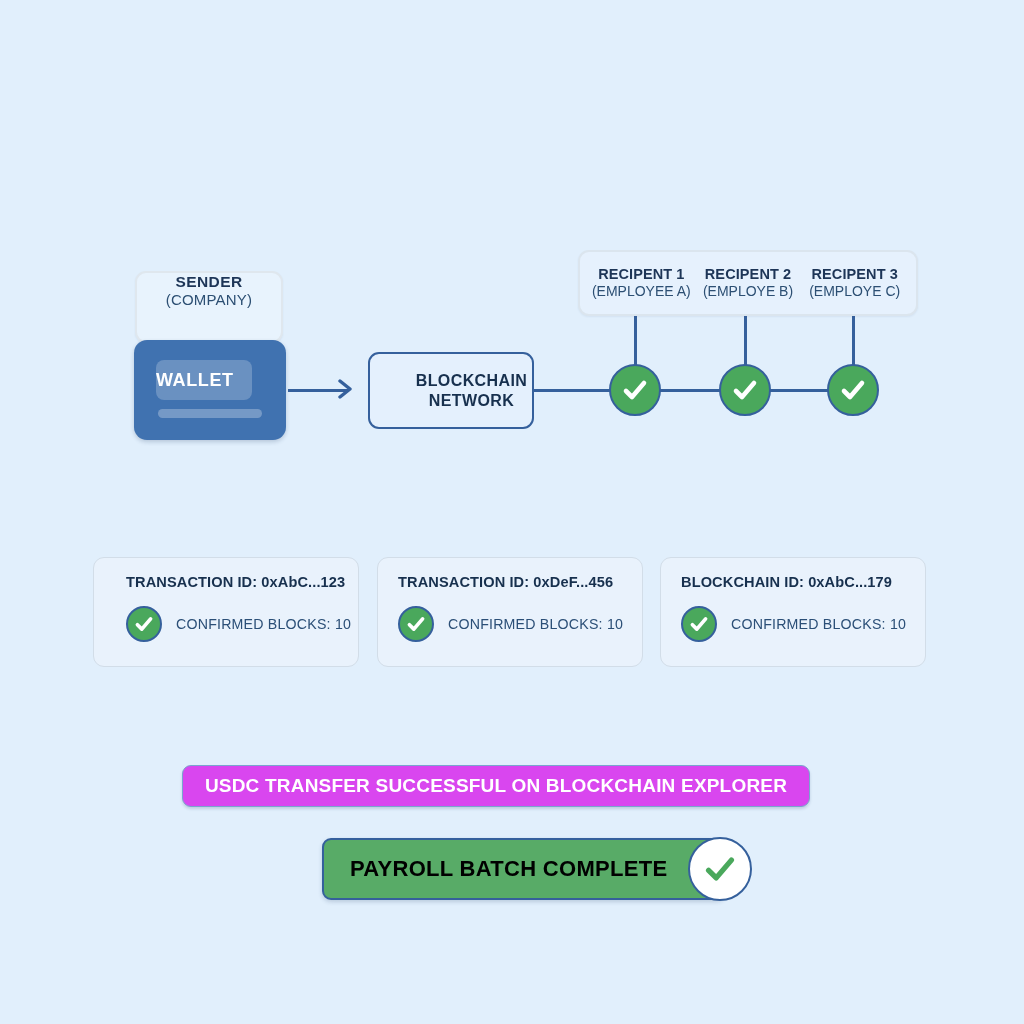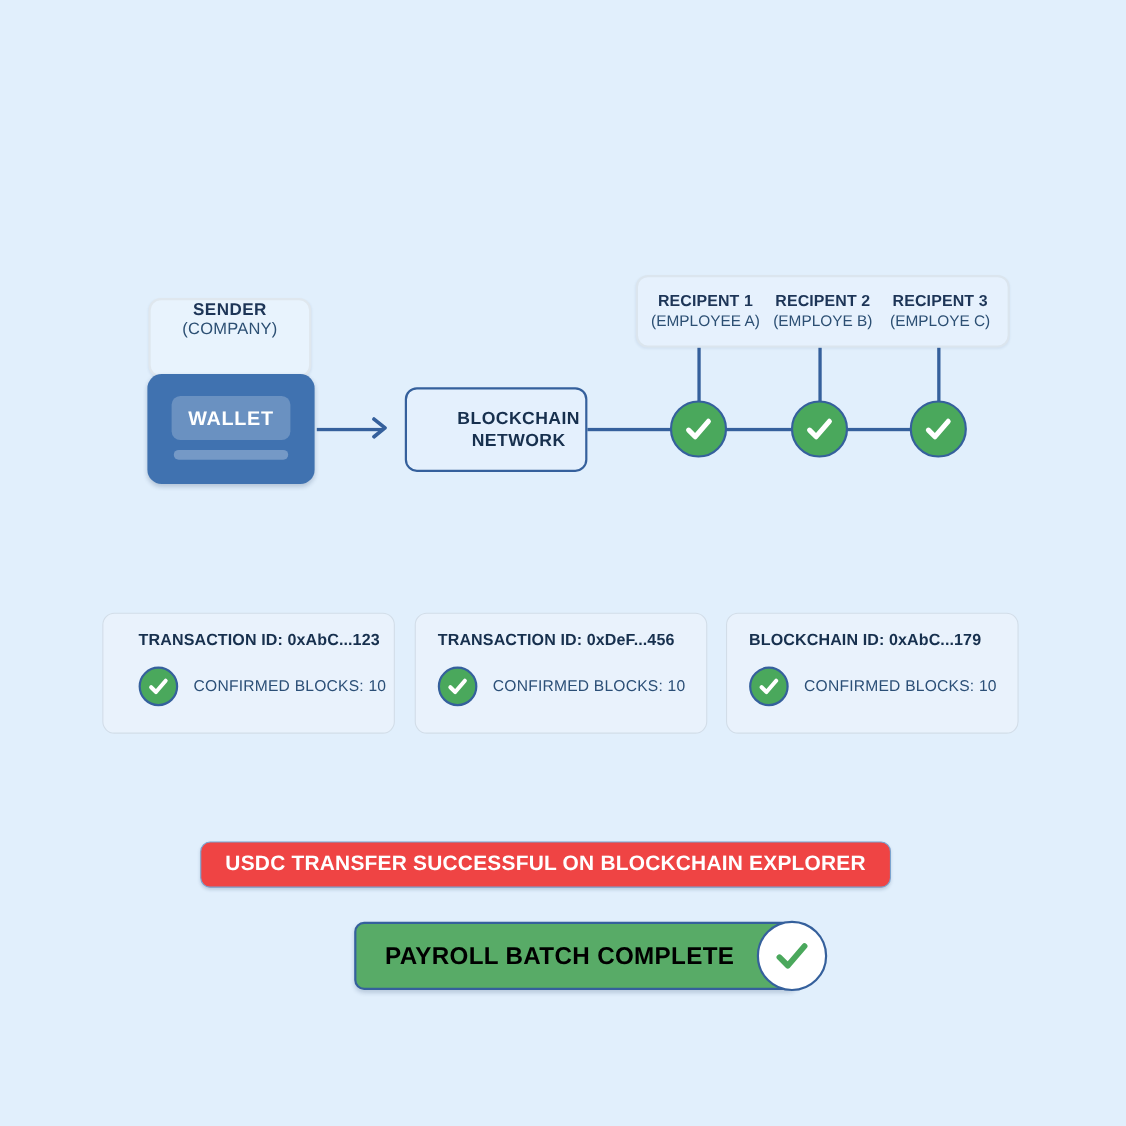--- a/index.html
+++ b/index.html
@@ -58,26 +58,25 @@
   
   .wallet-box {
     left: 134px; top: 340px;
     width: 152px; height: 100px;
     background: #4072b0;
     border-radius: 13px;
     box-shadow: 0 2px 4px rgba(30,60,100,0.22);
   }
   .wallet-inner {
     left: 22px; top: 20px;
-    width: 108px; height: 40px;
+    width: 96px; height: 40px;
     background: rgba(255,255,255,0.22);
     border-radius: 8px;
     display: flex;
     align-items: center;
-    justify-content: center;
   }
   .wallet-label {
     color: #ffffff;
     font-size: 18px;
     font-weight: bold;
     letter-spacing: 0.6px;
   }
   .wallet-bar {
     left: 24px; top: 69px;
     width: 104px; height: 9px;
@@ -204,21 +203,21 @@
     color: #2b4f77;
     margin-left: 14px;
     letter-spacing: 0.2px;
     white-space: nowrap;
   }
 
   
   .banner-usdc {
     left: 182px; top: 765px;
     width: 628px; height: 42px;
-    background: #ef4444;
+    background: #d946ef;
     border: 1.5px solid #7aa3cf;
     border-radius: 9px;
     box-sizing: border-box;
     display: flex;
     align-items: center;
     justify-content: center;
     box-shadow: 0 2px 3px rgba(30,60,100,0.18);
   }
   .banner-usdc-label {
     color: #ffffff;

